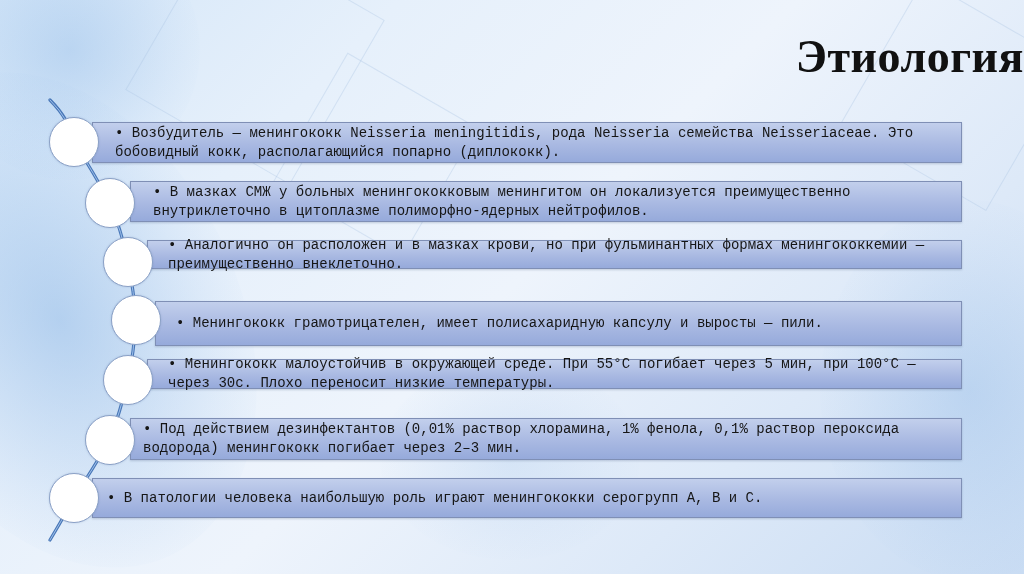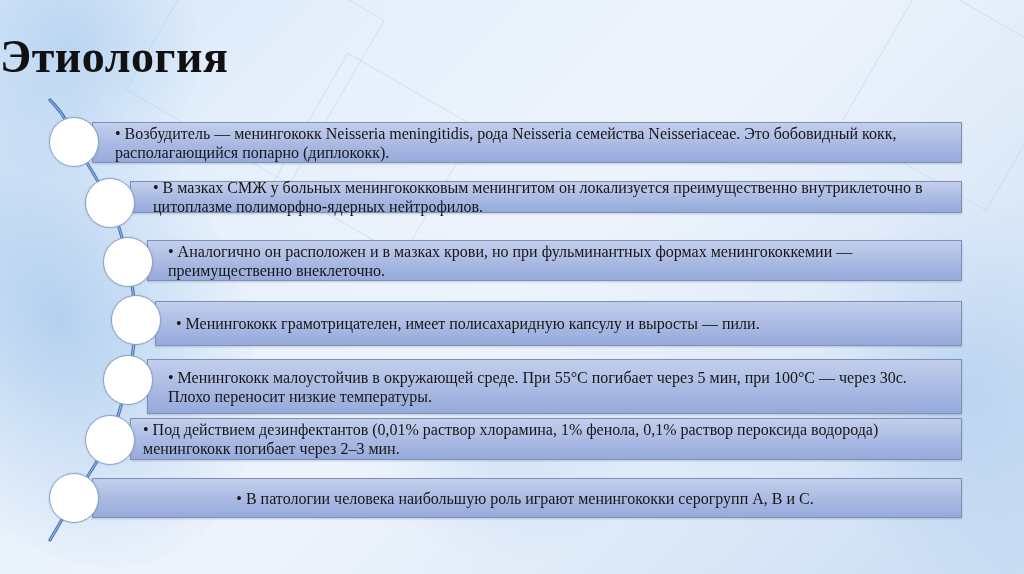--- a/index.html
+++ b/index.html
@@ -15,37 +15,37 @@
     .bg-band {
       position: absolute; border-radius: 50%;
       background: radial-gradient(ellipse at center, rgba(120,170,225,0.45) 0%, rgba(150,190,235,0.15) 55%, rgba(255,255,255,0) 75%);
     }
     .bg-hex {
       position: absolute; border: 1px solid rgba(170,195,225,0.35);
       transform: rotate(30deg);
     }
     .title {
       position: absolute; left: 0; right: 0; top: 30px;
-      text-align: left; font-size: 46px; font-weight: bold; color: #111;
+      text-align: right; font-size: 46px; font-weight: bold; color: #111;
       font-family: "Liberation Serif", "DejaVu Serif", serif;
       letter-spacing: 0.5px;
     }
     .spine {
       position: absolute; left: 0; top: 0; width: 1024px; height: 574px; pointer-events: none;
     }
     .row-box {
       position: absolute;
       right: 62px;
       background: linear-gradient(180deg, #c2cfec 0%, #a9b9e2 55%, #96aadb 100%);
       border: 1px solid #7f8fb5;
       box-shadow: 0 1px 2px rgba(60,80,120,0.25);
       color: #161616;
-      font-size: 16px;
+      font-size: 14px;
       line-height: 19px;
-      display: flex; align-items: center;
+      display: flex; align-items: center; font-family: Liberation Mono, monospace;
     }
     .row-box .txt {
       padding: 0 18px 0 32px;
       width: 100%;
     }
     .circle {
       position: absolute;
       width: 50px; height: 50px; border-radius: 50%;
       background: #ffffff;
       border: 1px solid #8aa0c6;
@@ -70,41 +70,41 @@
 <svg class="spine" viewBox="0 0 1024 574">
   <path d="M50 100 Q 70 120 74 142 Q 95 175 110 203 Q 122 232 128 262 Q 134 292 136 320 Q 134 352 128 380 Q 120 412 110 440 Q 92 470 74 498 Q 62 520 50 540" fill="none" stroke="#4a78b8" stroke-width="3.2" stroke-linecap="round"></path>
   <path d="M50 100 Q 70 120 74 142 Q 95 175 110 203 Q 122 232 128 262 Q 134 292 136 320 Q 134 352 128 380 Q 120 412 110 440 Q 92 470 74 498 Q 62 520 50 540" fill="none" stroke="#9fc0ea" stroke-width="1" stroke-linecap="round"></path>
 </svg>
 
 <div class="row-box" style="left:92px; top:122px; height:41px;">
   <div class="txt" style="padding-left:22px;">• Возбудитель — менингококк Neisseria meningitidis, рода Neisseria семейства Neisseriaceae. Это бобовидный кокк, располагающийся попарно (диплококк).</div>
 </div>
 <div class="circle" style="left:49px; top:117px;"></div>
 
-<div class="row-box" style="left:130px; top:181px; height:32px;">
+<div class="row-box" style="left:130px; top:181px; height:41px;">
   <div class="txt" style="padding-left:22px;">• В мазках СМЖ у больных менингококковым менингитом он локализуется преимущественно внутриклеточно в цитоплазме полиморфно-ядерных нейтрофилов.</div>
 </div>
 <div class="circle" style="left:85px; top:178px;"></div>
 
-<div class="row-box" style="left:147px; top:240px; height:41px;">
+<div class="row-box" style="left:147px; top:240px; height:29px;">
   <div class="txt" style="padding-left:20px;">• Аналогично он расположен и в мазках крови, но при фульминантных формах менингококкемии — преимущественно внеклеточно.</div>
 </div>
 <div class="circle" style="left:103px; top:237px;"></div>
 
 <div class="row-box" style="left:155px; top:301px; height:45px;">
   <div class="txt" style="padding-left:20px;">• Менингококк грамотрицателен, имеет полисахаридную капсулу и выросты — пили.</div>
 </div>
 <div class="circle" style="left:111px; top:295px;"></div>
 
-<div class="row-box" style="left:147px; top:359px; height:55px;">
+<div class="row-box" style="left:147px; top:359px; height:30px;">
   <div class="txt" style="padding-left:20px;">• Менингококк малоустойчив в окружающей среде. При 55°С погибает через 5 мин, при 100°С — через 30с. Плохо переносит низкие температуры.</div>
 </div>
 <div class="circle" style="left:103px; top:355px;"></div>
 
 <div class="row-box" style="left:130px; top:418px; height:42px;">
   <div class="txt" style="padding-left:12px;">• Под действием дезинфектантов (0,01% раствор хлорамина, 1% фенола, 0,1% раствор пероксида водорода) менингококк погибает через 2–3 мин.</div>
 </div>
 <div class="circle" style="left:85px; top:415px;"></div>
 
 <div class="row-box" style="left:92px; top:478px; height:40px;">
-  <div class="txt" style="padding-left:14px;text-align:center;">• В патологии человека наибольшую роль играют менингококки серогрупп А, В и С.</div>
+  <div class="txt" style="padding-left:14px;">• В патологии человека наибольшую роль играют менингококки серогрупп А, В и С.</div>
 </div>
 <div class="circle" style="left:49px; top:473px;"></div>
 
 </body></html>

